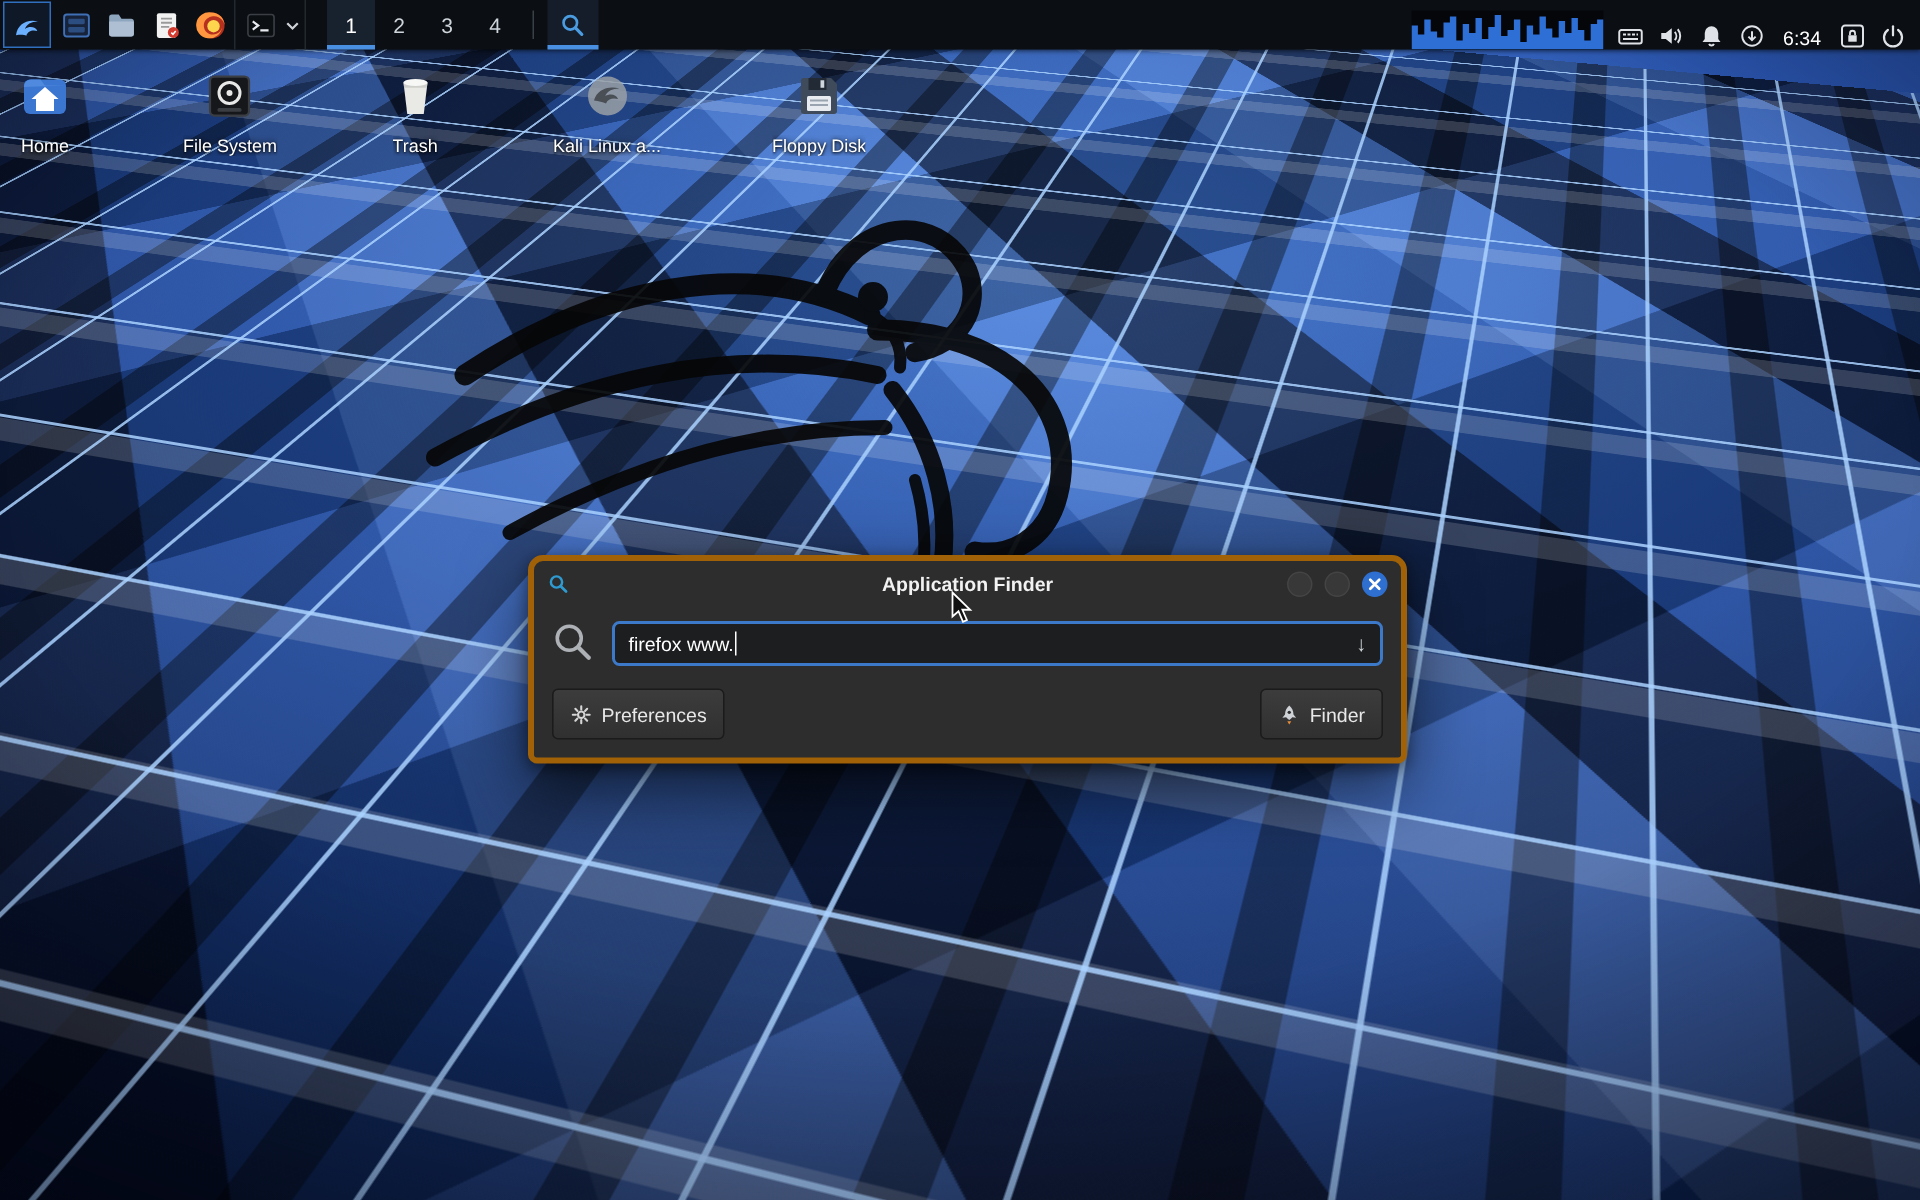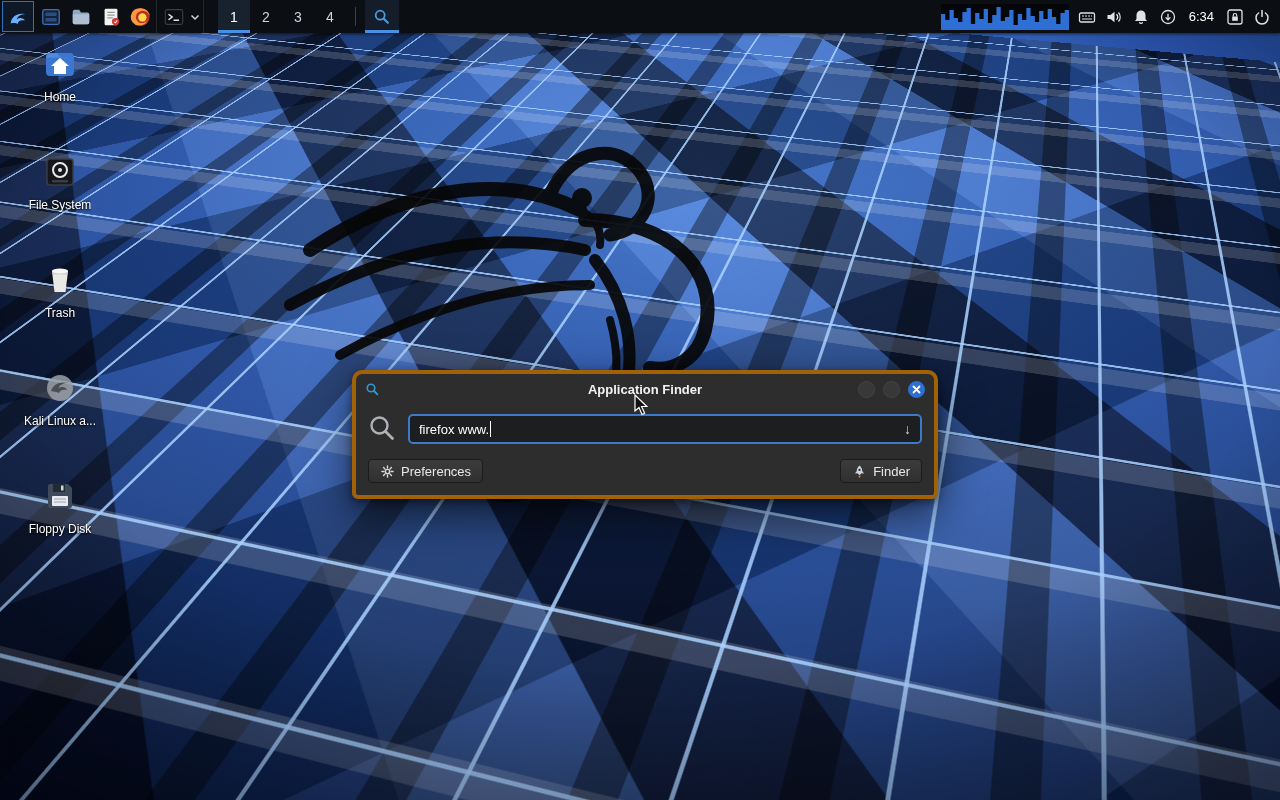--- a/index.html
+++ b/index.html
@@ -30,27 +30,27 @@
   .launcher { width:30px; display:flex; align-items:center; justify-content:center; cursor:default; }
   .kali-btn { width:32px; border:1px solid #2f6fbe; background:#0f1826; margin:1px 2px; }
   .term-group { display:flex; align-items:center; border-left:1px solid #23282e; border-right:1px solid #23282e; padding:0 2px; }
   .ws-group { display:flex; margin-left:14px; }
   .ws { width:32px; display:flex; align-items:center; justify-content:center;
     color:#cdd4db; font-size:14px; border-bottom:3px solid transparent; border-top:3px solid transparent; }
   .ws.active { color:#fff; background:rgba(120,170,255,.12); border-bottom-color:#4a90e2; }
   .p-sep { width:1px; background:#3a4048; margin:7px 9px; }
   .task-btn { width:34px; display:flex; align-items:center; justify-content:center;
     background:rgba(120,170,255,.10); border-bottom:3px solid #4a90e2; border-top:3px solid transparent; }
-  .p-right { margin-left:auto; display:flex; align-items:center; gap:9px; padding-right:9px; }
+  .p-right { margin-left:auto; display:flex; align-items:flex-end; gap:9px; padding-right:9px; }
   .cpu-graph { width:128px; height:26px; background:#04060a; display:block; }
   .tray-ic { width:18px; height:18px; display:flex; align-items:center; justify-content:center; }
   .clock { color:#ffffff; font-size:13px; padding:0 3px; }
 
   
-  .dicons { position:absolute; left:12px; top:46px; z-index:5; display:flex; flex-direction:column; gap:50px; width:96px; align-items:center; }
+  .dicons { position:absolute; left:12px; top:46px; z-index:5; display:flex; flex-direction:row; gap:74px; width:96px; align-items:center; }
   .dicon { width:96px; display:flex; flex-direction:column; align-items:center; gap:8px; }
   .dicon .lbl { color:#fff; font-size:12px; text-align:center; max-width:92px; white-space:nowrap;
     overflow:hidden; text-overflow:ellipsis; text-shadow:0 1px 2px #000, 0 0 4px rgba(0,0,0,.9); }
 
   
   .finder { position:absolute; left:352px; top:370px; width:586px; z-index:20;
     background:#2d2d2d; border:4px solid #a16207; border-radius:10px 10px 6px 6px;
     box-shadow:0 16px 44px rgba(0,0,0,.6), 0 3px 10px rgba(0,0,0,.45); }
   .titlebar { height:30px; display:flex; align-items:center; padding:0 9px; position:relative; }
   .title { position:absolute; left:60px; right:60px; text-align:center; color:#f2f2f2; font-weight:bold; font-size:13px; }
@@ -59,21 +59,21 @@
     display:flex; align-items:center; justify-content:center; }
   .wbtn.close { background:#2e6fd0; border-color:#2e6fd0; }
   .finder-body { padding:6px 12px 12px; }
   .search-row { display:flex; align-items:flex-start; gap:12px; margin-top:4px; }
   .search-input { flex:1; height:30px; background:#1c1e20; border:2px solid #3d79c9; border-radius:5px;
     display:flex; align-items:center; padding:0 9px; color:#fff; font-size:13px; }
   .caret { width:1px; height:16px; background:#fff; margin-left:1px; }
   .dd-arrow { margin-left:auto; color:#cfd3d7; font-size:14px; line-height:1; }
   .buttons-row { display:flex; justify-content:space-between; margin-top:15px; }
   .btn { display:flex; align-items:center; gap:6px; background:linear-gradient(#3c3c3c,#303030);
-    border:1px solid #1b1b1b; border-radius:4px; color:#e8e8e8; font-size:13px; padding:4px 11px; height:24px; }
+    border:1px solid #1b1b1b; border-radius:4px; color:#e8e8e8; font-size:13px; padding:4px 11px; height:34px; }
 
   .cursor { position:absolute; left:634px; top:394px; z-index:60; }
 </style>
 </head>
 <body>
 
 <div class="desktop">
 
   <div class="wallpaper">
     <div class="cube-plane"></div>

